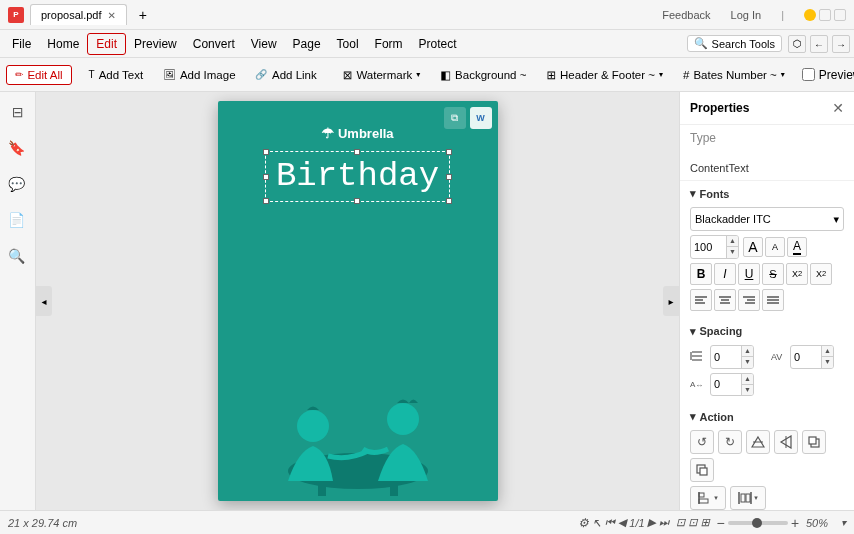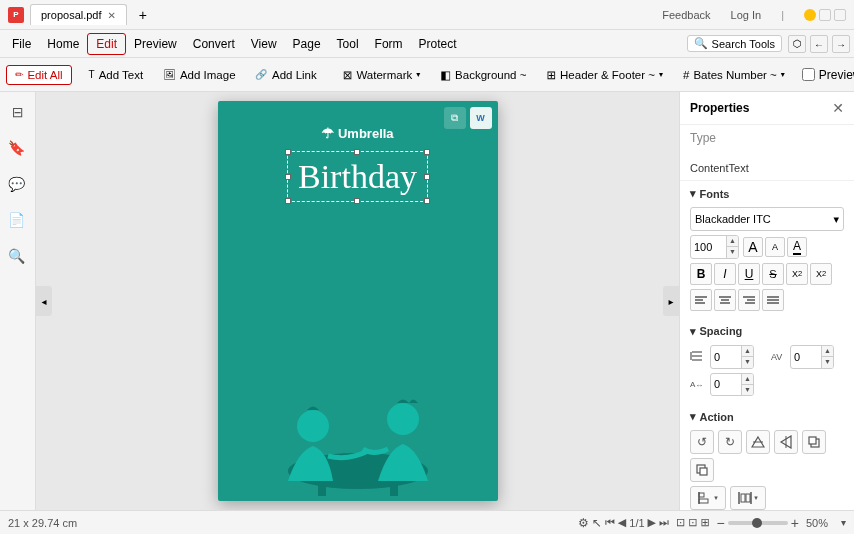--- a/index.html
+++ b/index.html
@@ -47,21 +47,21 @@
     .selection-handle { width: 6px; height: 6px; background: white; border: 1px solid #666; position: absolute; }
     .sh-tl { top: -3px; left: -3px; }
     .sh-tc { top: -3px; left: calc(50% - 3px); }
     .sh-tr { top: -3px; right: -3px; }
     .sh-ml { top: calc(50% - 3px); left: -3px; }
     .sh-mr { top: calc(50% - 3px); right: -3px; }
     .sh-bl { bottom: -3px; left: -3px; }
     .sh-bc { bottom: -3px; left: calc(50% - 3px); }
     .sh-br { bottom: -3px; right: -3px; }
     .happy-text { font-family: 'Brush Script MT', cursive; font-size: 30px; color: white; line-height: 1.1; }
-    .birthday-text { font-family: Liberation Serif, serif; font-size: 34px; color: white; line-height: 1.1; }
+    .birthday-text { font-family: Liberation Mono, monospace; font-size: 34px; color: white; line-height: 1.1; }
     .illustration { position: absolute; bottom: 0; left: 0; right: 0; height: 160px; }
 
     
     .right-panel { width: 175px; background: white; border-left: 1px solid #ddd; display: flex; flex-direction: column; overflow-y: auto; }
     .panel-header { display: flex; align-items: center; justify-content: space-between; padding: 8px 10px; border-bottom: 1px solid #eee; }
     .panel-title { font-size: 12px; font-weight: 600; }
     .panel-close { cursor: pointer; color: #666; font-size: 14px; }
 
     .prop-section { padding: 6px 10px; border-bottom: 1px solid #f0f0f0; }
     .prop-label { font-size: 12px; color: #888; margin-bottom: 17px; }
@@ -83,21 +83,21 @@
 
     .spacing-section { padding: 4px 10px; }
     .spacing-row { display: flex; align-items: center; gap: 4px; margin-bottom: 4px; }
     .spacing-icon { font-size: 11px; color: #555; width: 16px; }
 
     .action-section { padding: 4px 10px; }
     .action-row { display: flex; gap: 4px; flex-wrap: wrap; margin-bottom: 4px; }
     .action-icon { width: 24px; height: 24px; border: 1px solid #ccc; border-radius: 3px; display: flex; align-items: center; justify-content: center; font-size: 12px; cursor: pointer; background: #fafafa; color: #555; }
 
     
-    .status-bar { height: 24px; background: #f5f5f5; border-top: 1px solid #ddd; display: flex; align-items: center; padding: 0 8px; font-size: 11px; color: #555; gap: 8px; }
+    .status-bar { height: 24px; background: #f5f5f5; border-top: 1px solid #ddd; display: flex; align-items: center; padding: 0 8px; font-size: 11px; color: #555; gap: 8px; font-style: italic; }
     .zoom-slider { width: 60px; height: 4px; background: #ccc; border-radius: 2px; position: relative; cursor: pointer; }
     .zoom-thumb { width: 10px; height: 10px; background: #555; border-radius: 50%; position: absolute; top: -3px; left: 40%; }
 
     .input-with-spin { display: flex; align-items: center; border: 1px solid #ccc; border-radius: 3px; overflow: hidden; }
     .input-with-spin input { width: 35px; border: none; font-size: 11px; padding: 2px 4px; outline: none; }
     .input-with-spin .spin-col { display: flex; flex-direction: column; border-left: 1px solid #ccc; background: #f5f5f5; }
     .input-with-spin .spin-col span { font-size: 7px; padding: 1px 2px; cursor: pointer; line-height: 1.2; color: #555; }
     .input-with-spin .spin-col span:first-child { border-bottom: 1px solid #ccc; }
   </style>
 </head>

